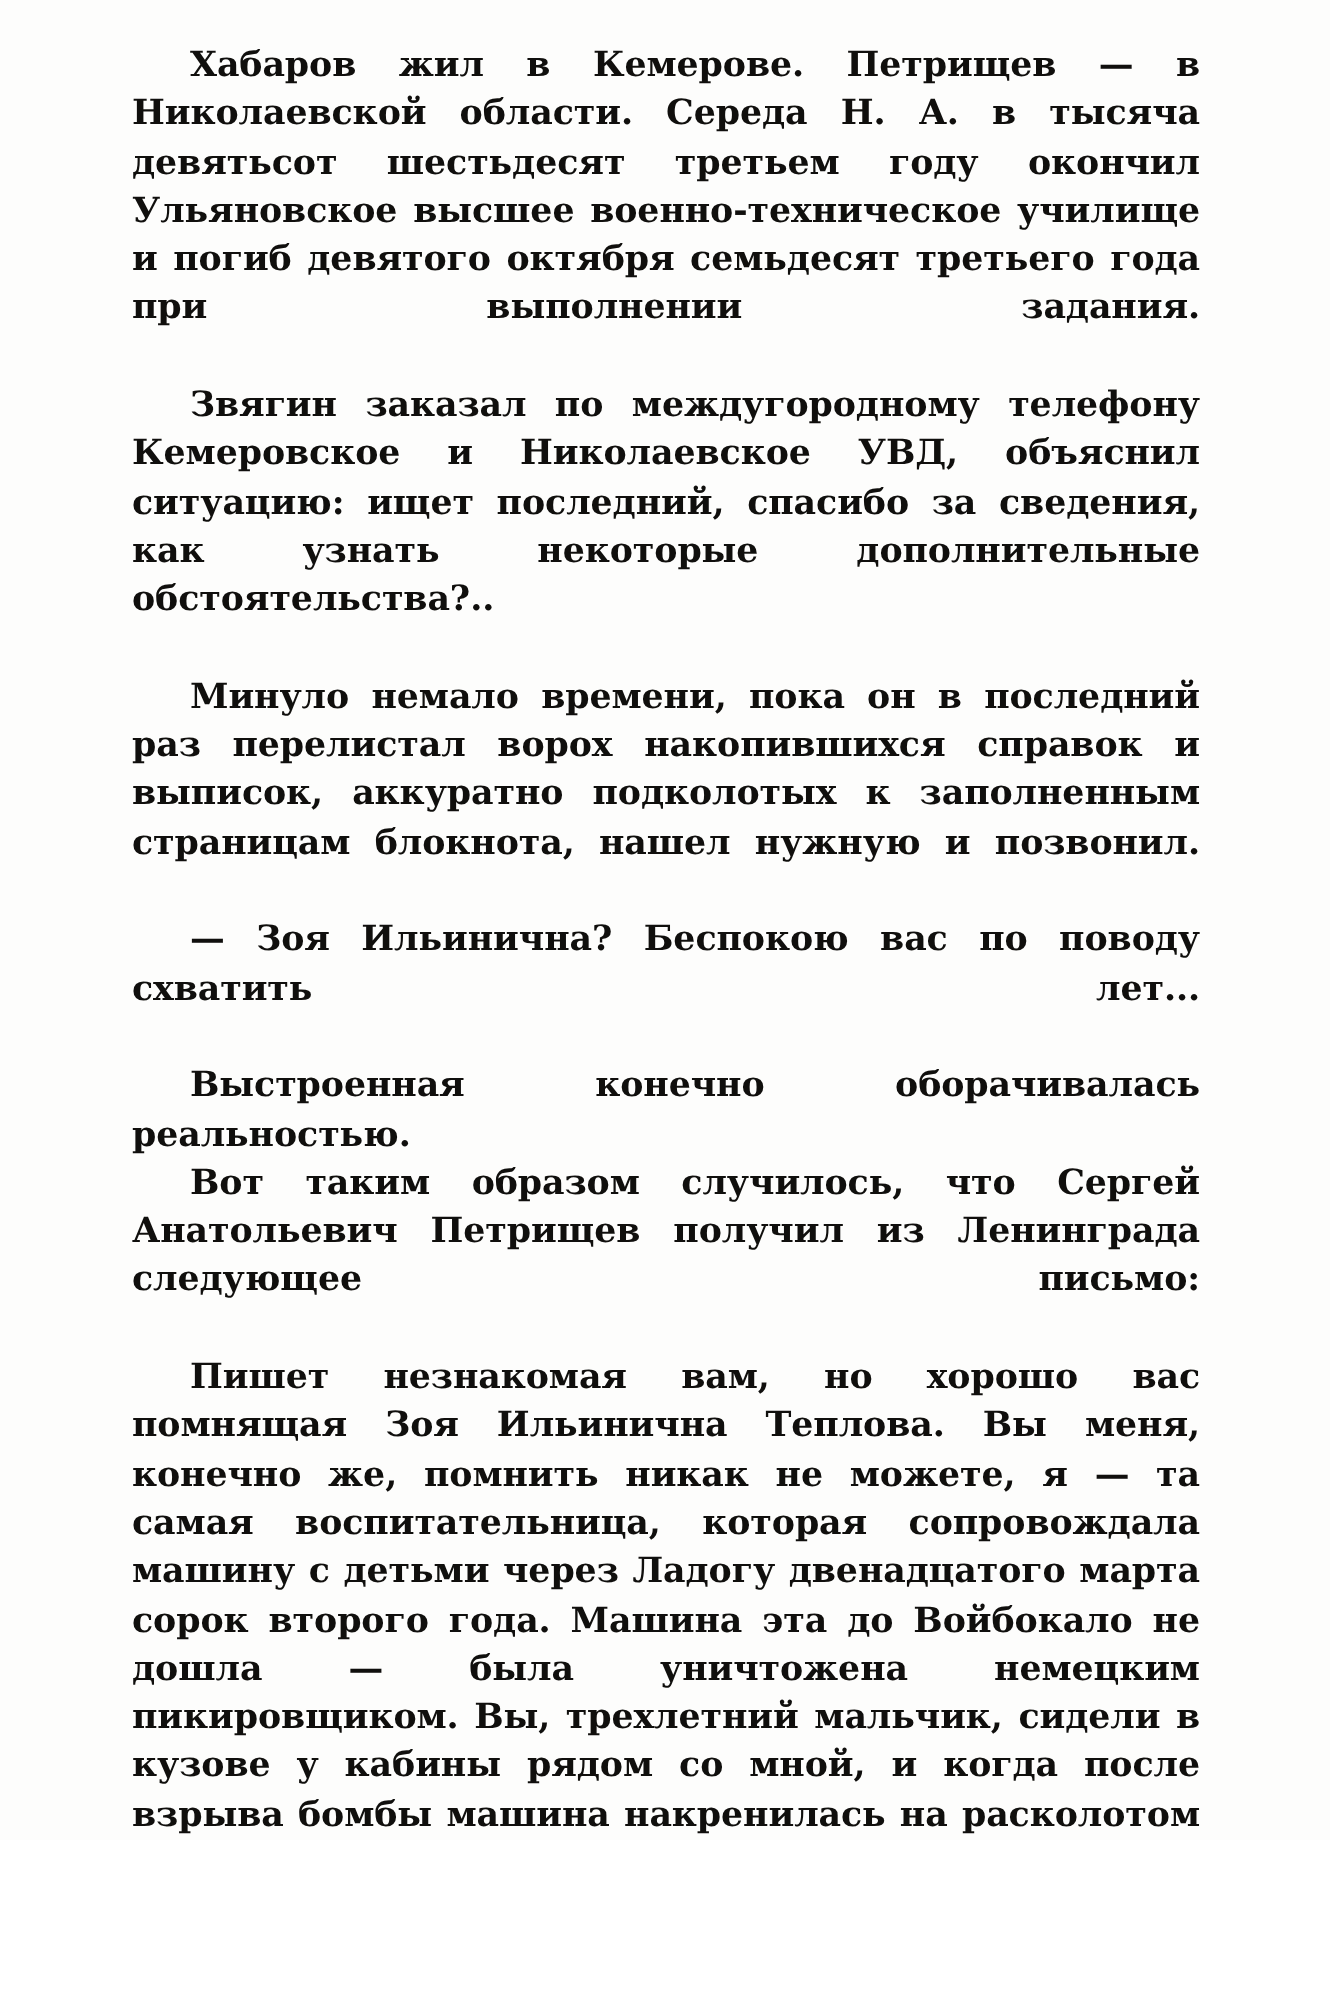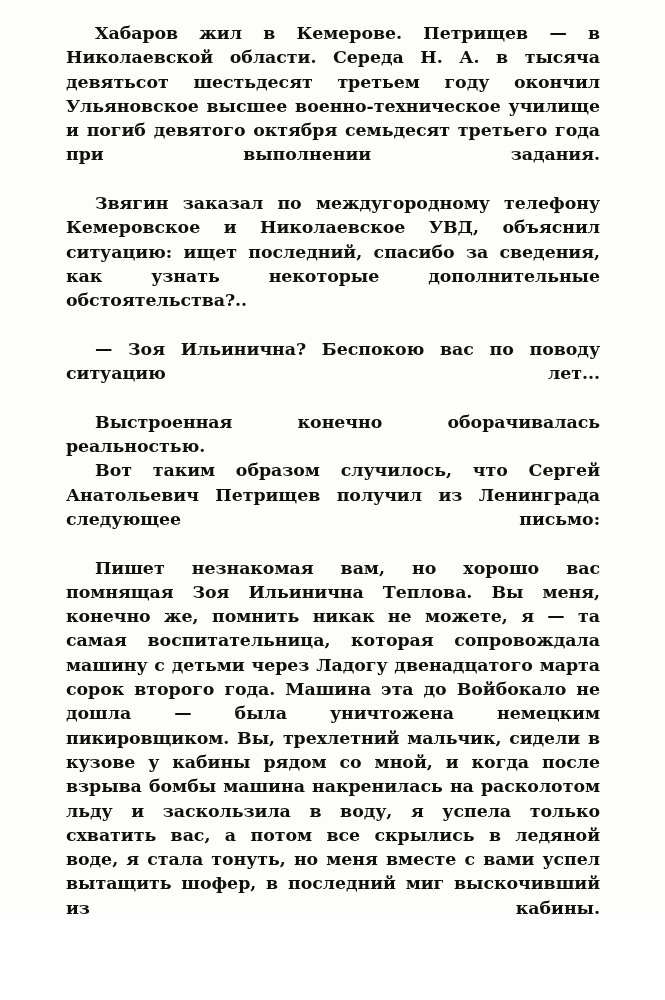--- a/index.html
+++ b/index.html
@@ -68,21 +68,22 @@
   }
 </style>
 </head>
 <body>
 
 <div class="page">
 
   <div class="text-block">
     <p class="para">Хабаров жил в Кемерове. Петрищев — в Николаевской области. Середа Н. А. в тысяча девятьсот шестьдесят третьем году окончил Ульяновское высшее военно-техническое училище и погиб девятого октября семьдесят третьего года при выполнении задания.</p>
     <p class="para">Звягин заказал по междугородному телефону Кемеровское и Николаевское УВД, объяснил ситуацию: ищет последний, спасибо за сведения, как узнать некоторые дополнительные обстоятельства?..</p>
-    <p class="para">— Зоя Ильинична? Беспокою вас по поводу ситуацию лет...</p>
+    <p class="para">Минуло немало времени, пока он в последний раз перелистал ворох накопившихся справок и выписок, аккуратно подколотых к заполненным страницам блокнота, нашел нужную и позвонил.</p>
+    <p class="para">— Зоя Ильинична? Беспокою вас по поводу схватить лет...</p>
     <p class="para no-stretch">Выстроенная конечно оборачивалась реальностью.</p>
     <p class="para">Вот таким образом случилось, что Сергей Анатольевич Петрищев получил из Ленинграда следующее письмо:</p>
     <p class="para">Пишет незнакомая вам, но хорошо вас помнящая Зоя Ильинична Теплова. Вы меня, конечно же, помнить никак не можете, я — та самая воспитательница, которая сопровождала машину с детьми через Ладогу двенадцатого марта сорок второго года. Машина эта до Войбокало не дошла — была уничтожена немецким пикировщиком. Вы, трехлетний мальчик, сидели в кузове у кабины рядом со мной, и когда после взрыва бомбы машина накренилась на расколотом льду и заскользила в воду, я успела только схватить вас, а потом все скрылись в ледяной воде, я стала тонуть, но меня вместе с вами успел вытащить шофер, в последний миг выскочивший из кабины.</p>
 
   </div>
 
   <div class="page-number">38</div>
 
 </div>
 

